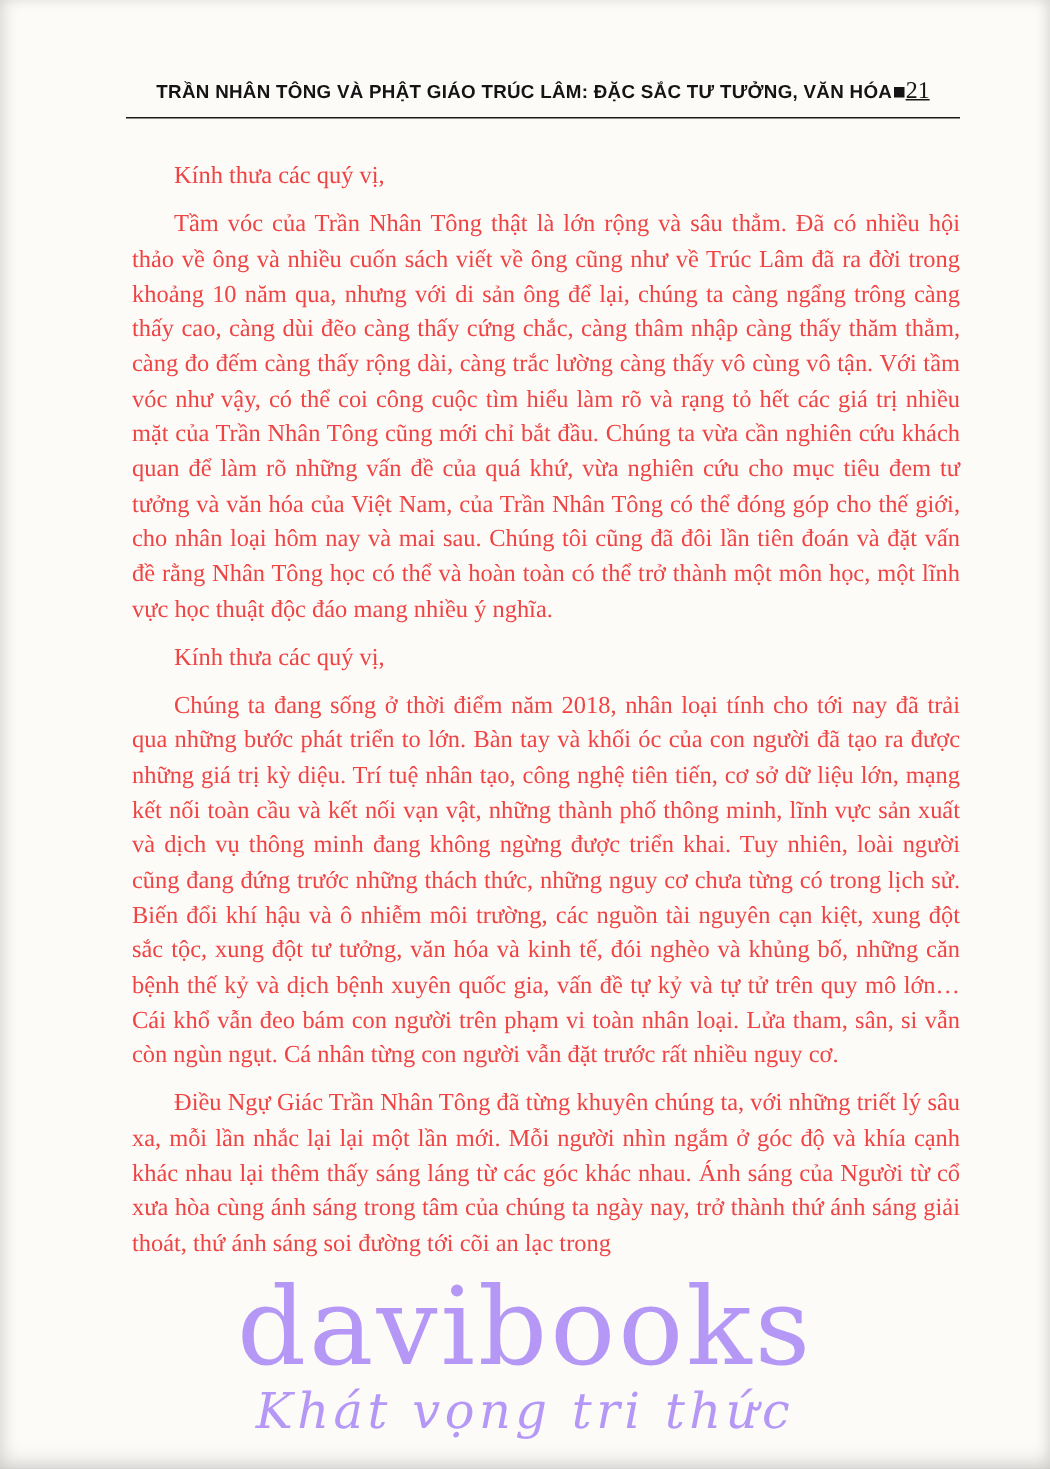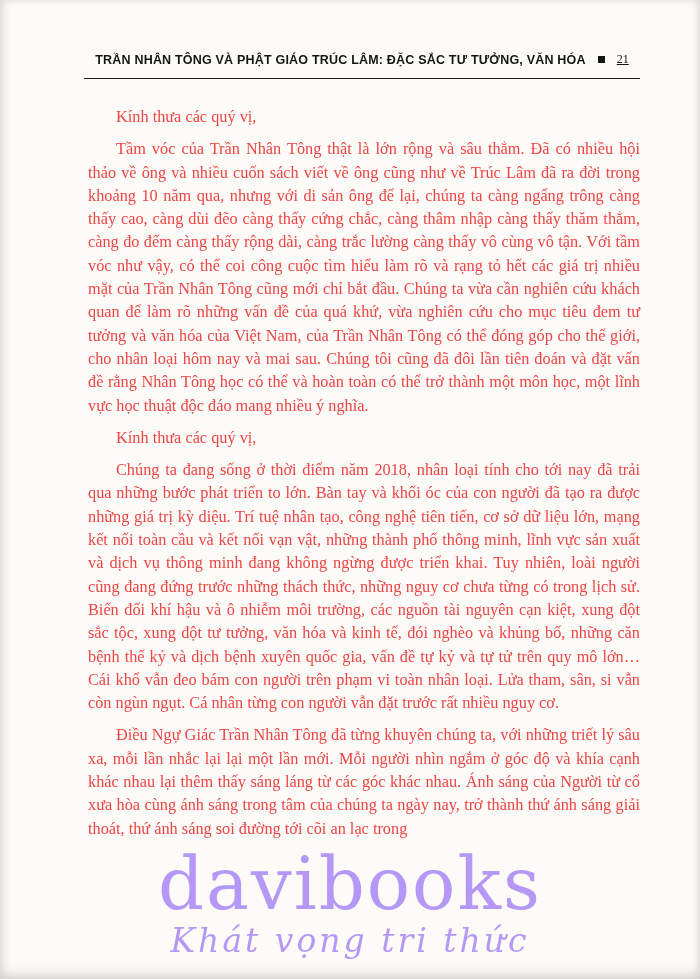--- a/index.html
+++ b/index.html
@@ -15,38 +15,38 @@
     background: #fcfbf8;
     box-shadow: inset 0 -6px 12px rgba(0,0,0,0.10),
                 inset 4px 0 10px rgba(0,0,0,0.06),
                 inset -3px 0 8px rgba(0,0,0,0.05);
     overflow: hidden;
   }
   .header {
     position: absolute;
     left: 84px; top: 52px; width: 556px;
     display: flex; align-items: center; justify-content: center;
-    gap: 12px;
+    gap: 1px;
     font-family: "Liberation Sans", sans-serif;
     font-weight: bold;
     font-size: 12.5px;
     letter-spacing: 0.2px;
     color: #141414;
     white-space: nowrap;
   }
   .header .sq {
     display: inline-block;
     width: 7px; height: 7px;
     background: #141414;
     flex: 0 0 auto;
   }
   .header .pgnum {
     font-family: "Liberation Serif", serif;
     font-weight: normal;
-    font-size: 12px;
+    font-size: 16px;
     letter-spacing: 0;
     text-decoration: underline;
   }
   .header-rule {
     position: absolute;
     left: 84px; top: 78px; width: 556px;
     height: 0;
     border-top: 1.6px solid #1a1a1a;
   }
   .body-text {

